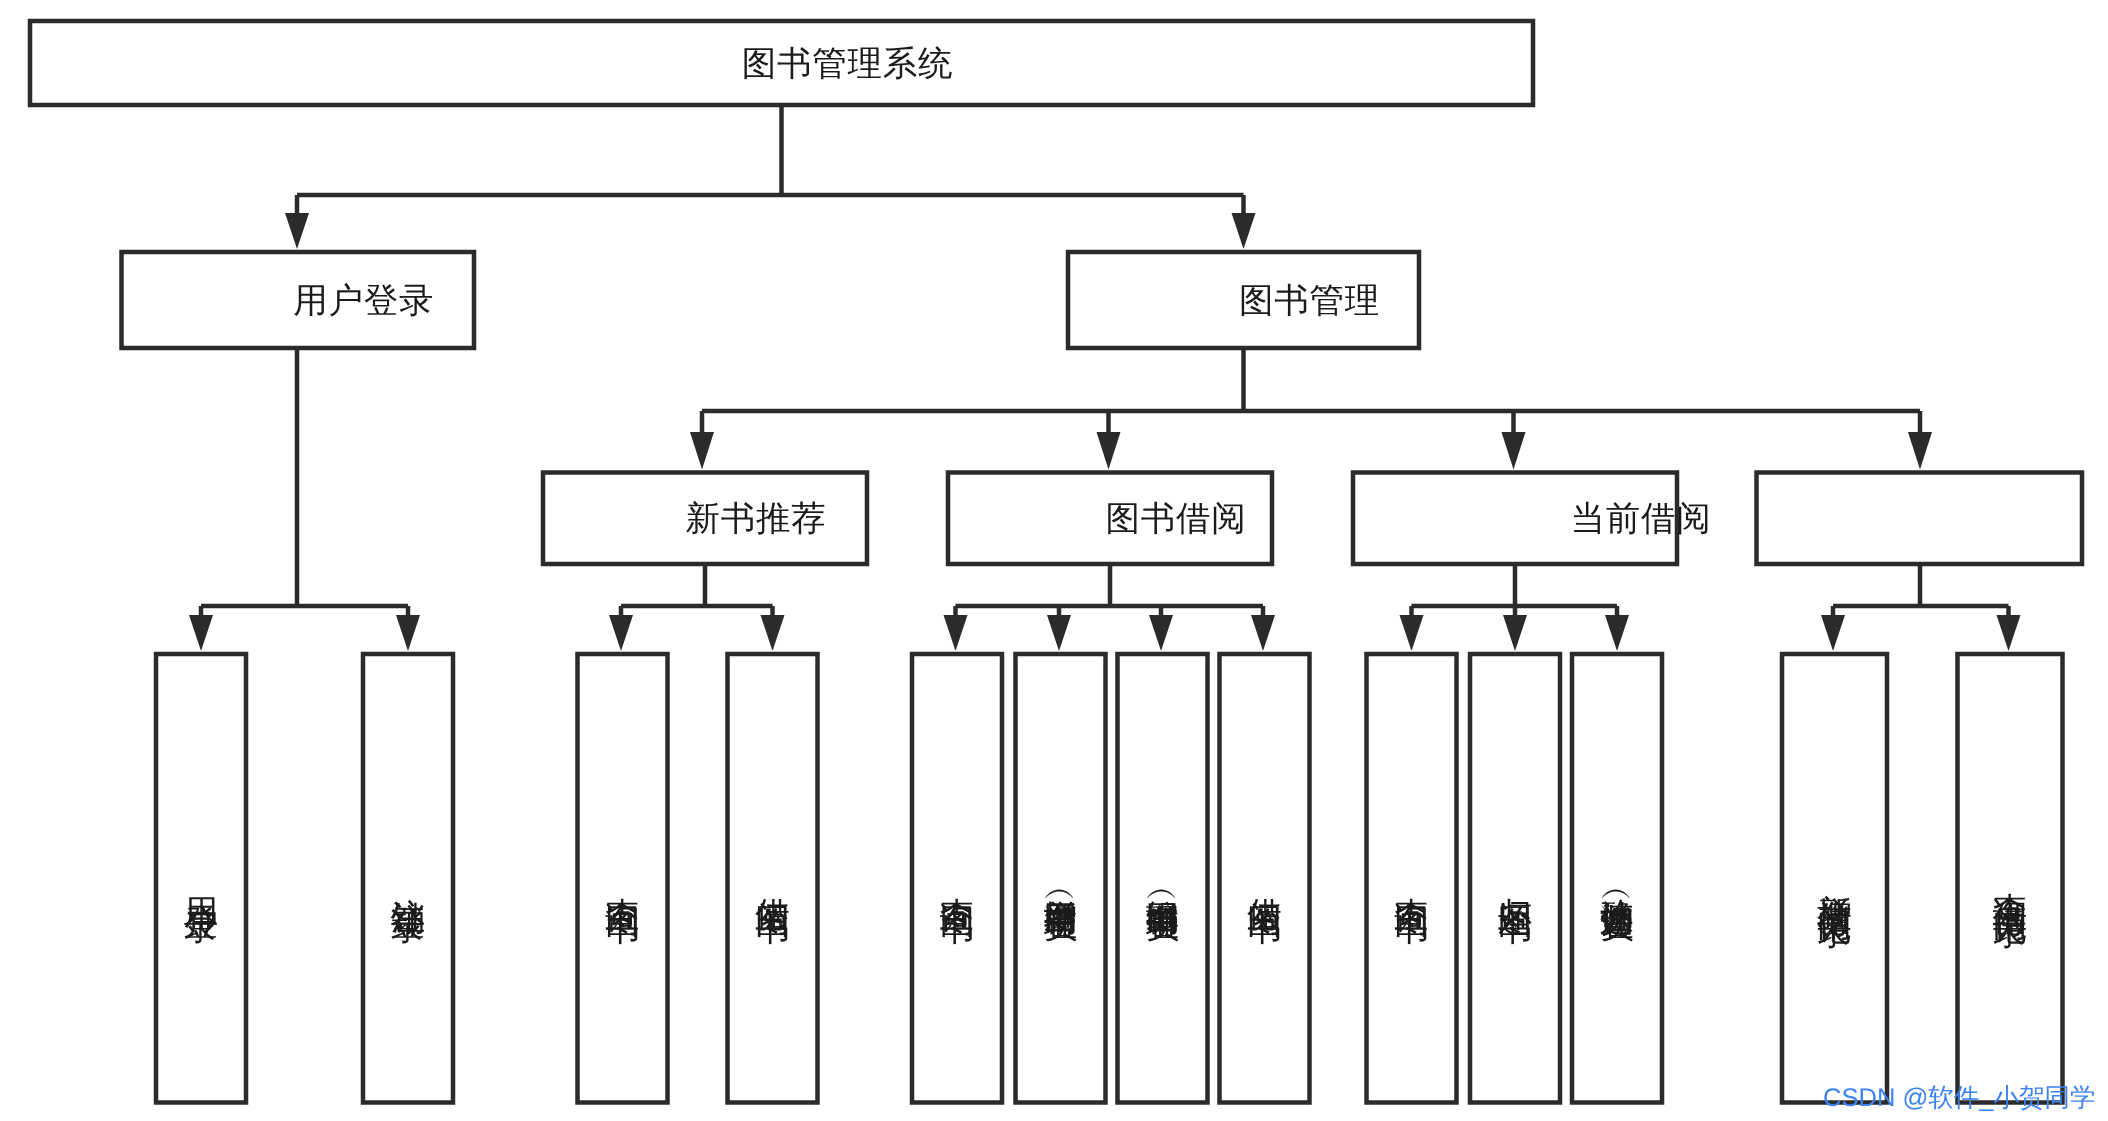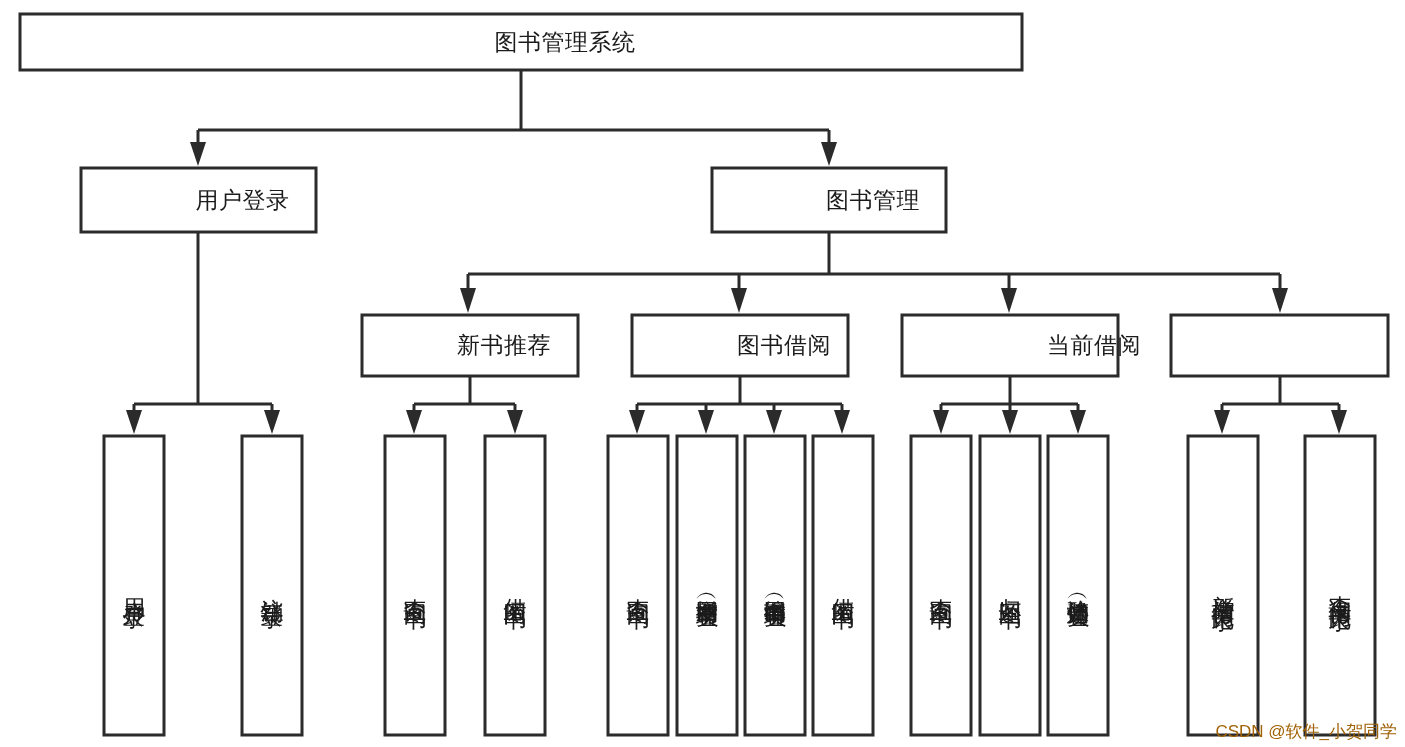--- a/index.html
+++ b/index.html
@@ -68,21 +68,21 @@
   }
   .node-label-v.tight {
     letter-spacing: 1px;
     font-size: 22px;
   }
   .watermark {
     position: absolute;
     right: 8px;
     bottom: 4px;
     font-size: 17px;
-    color: #a16207;
+    color: #3b82f6;
     white-space: nowrap;
     pointer-events: none;
   }
 </style>
 </head>
 <body>
 
 <div id="diagram-root">
 
   <svg id="flow" viewBox="0 0 1405 747">

